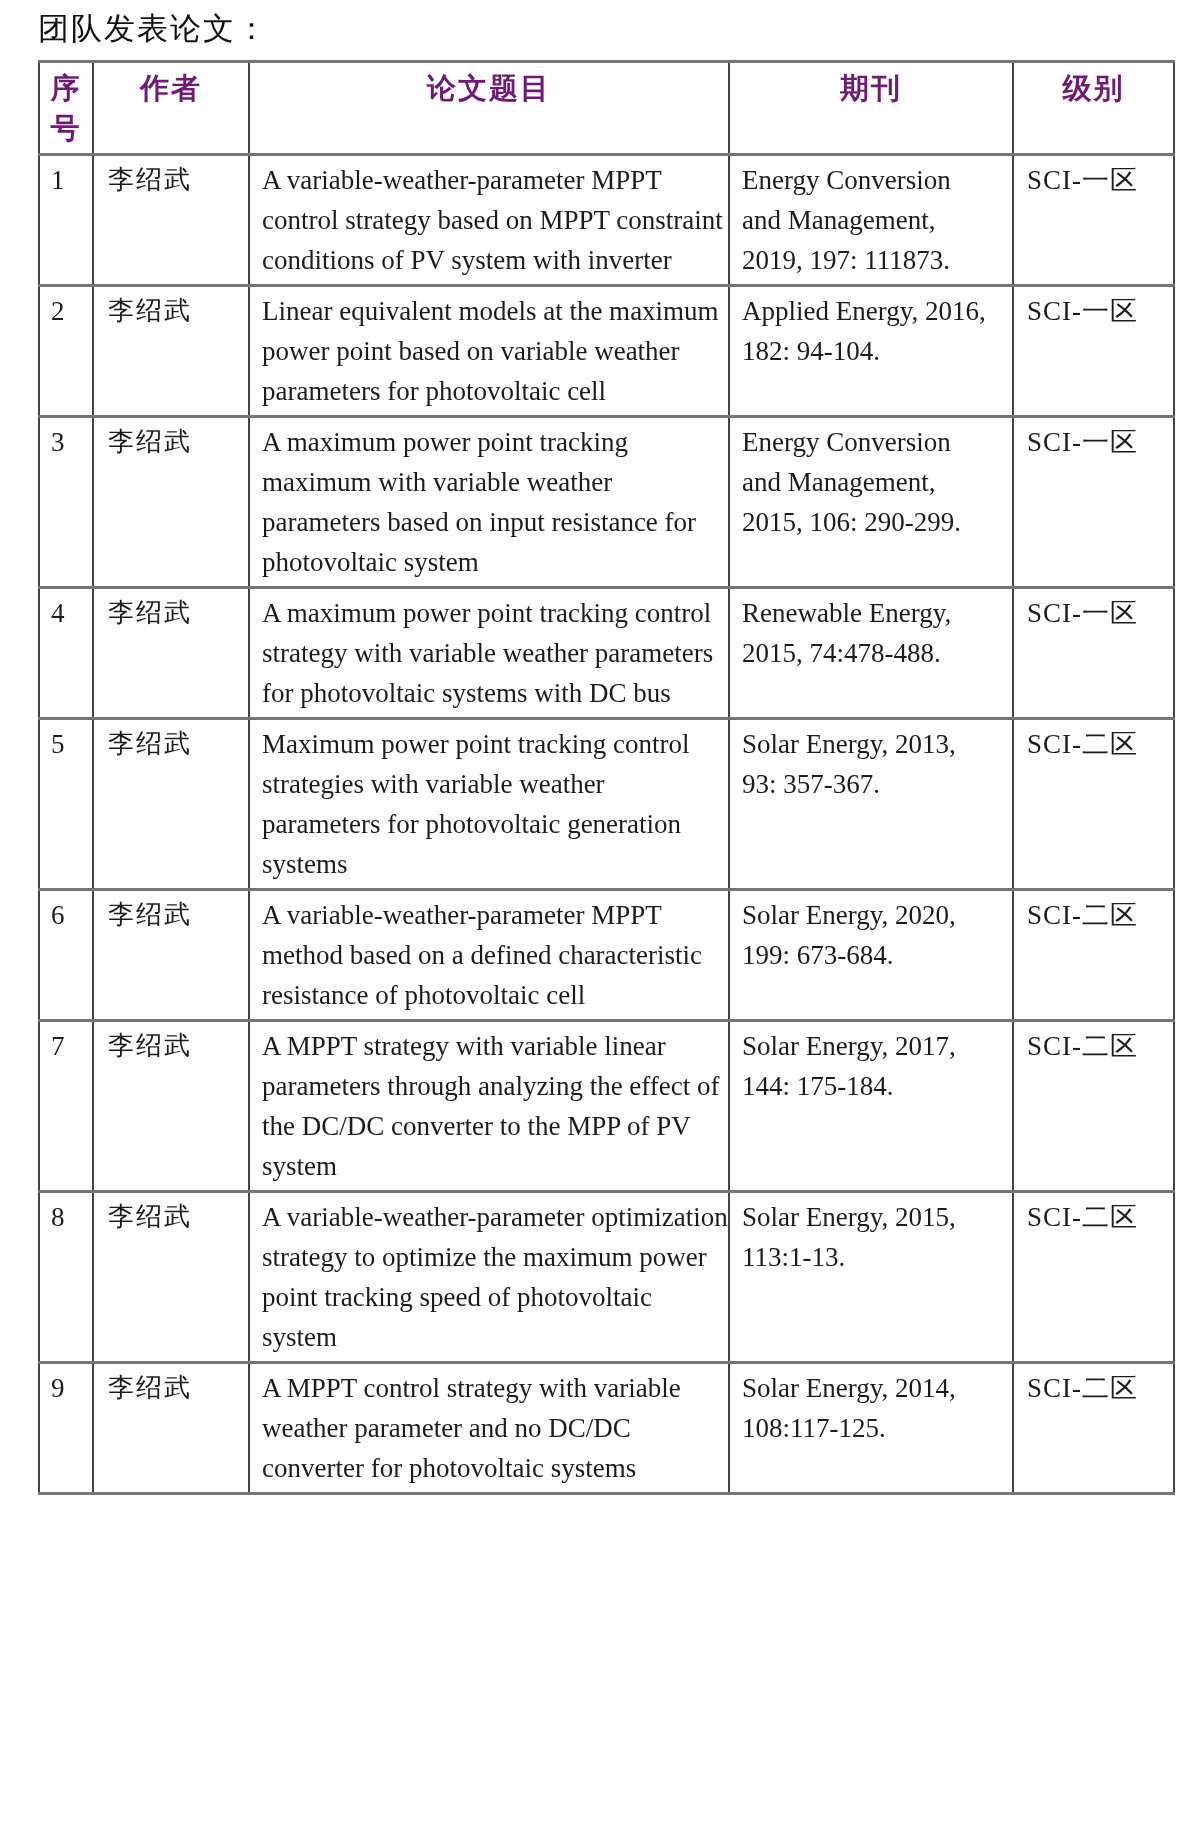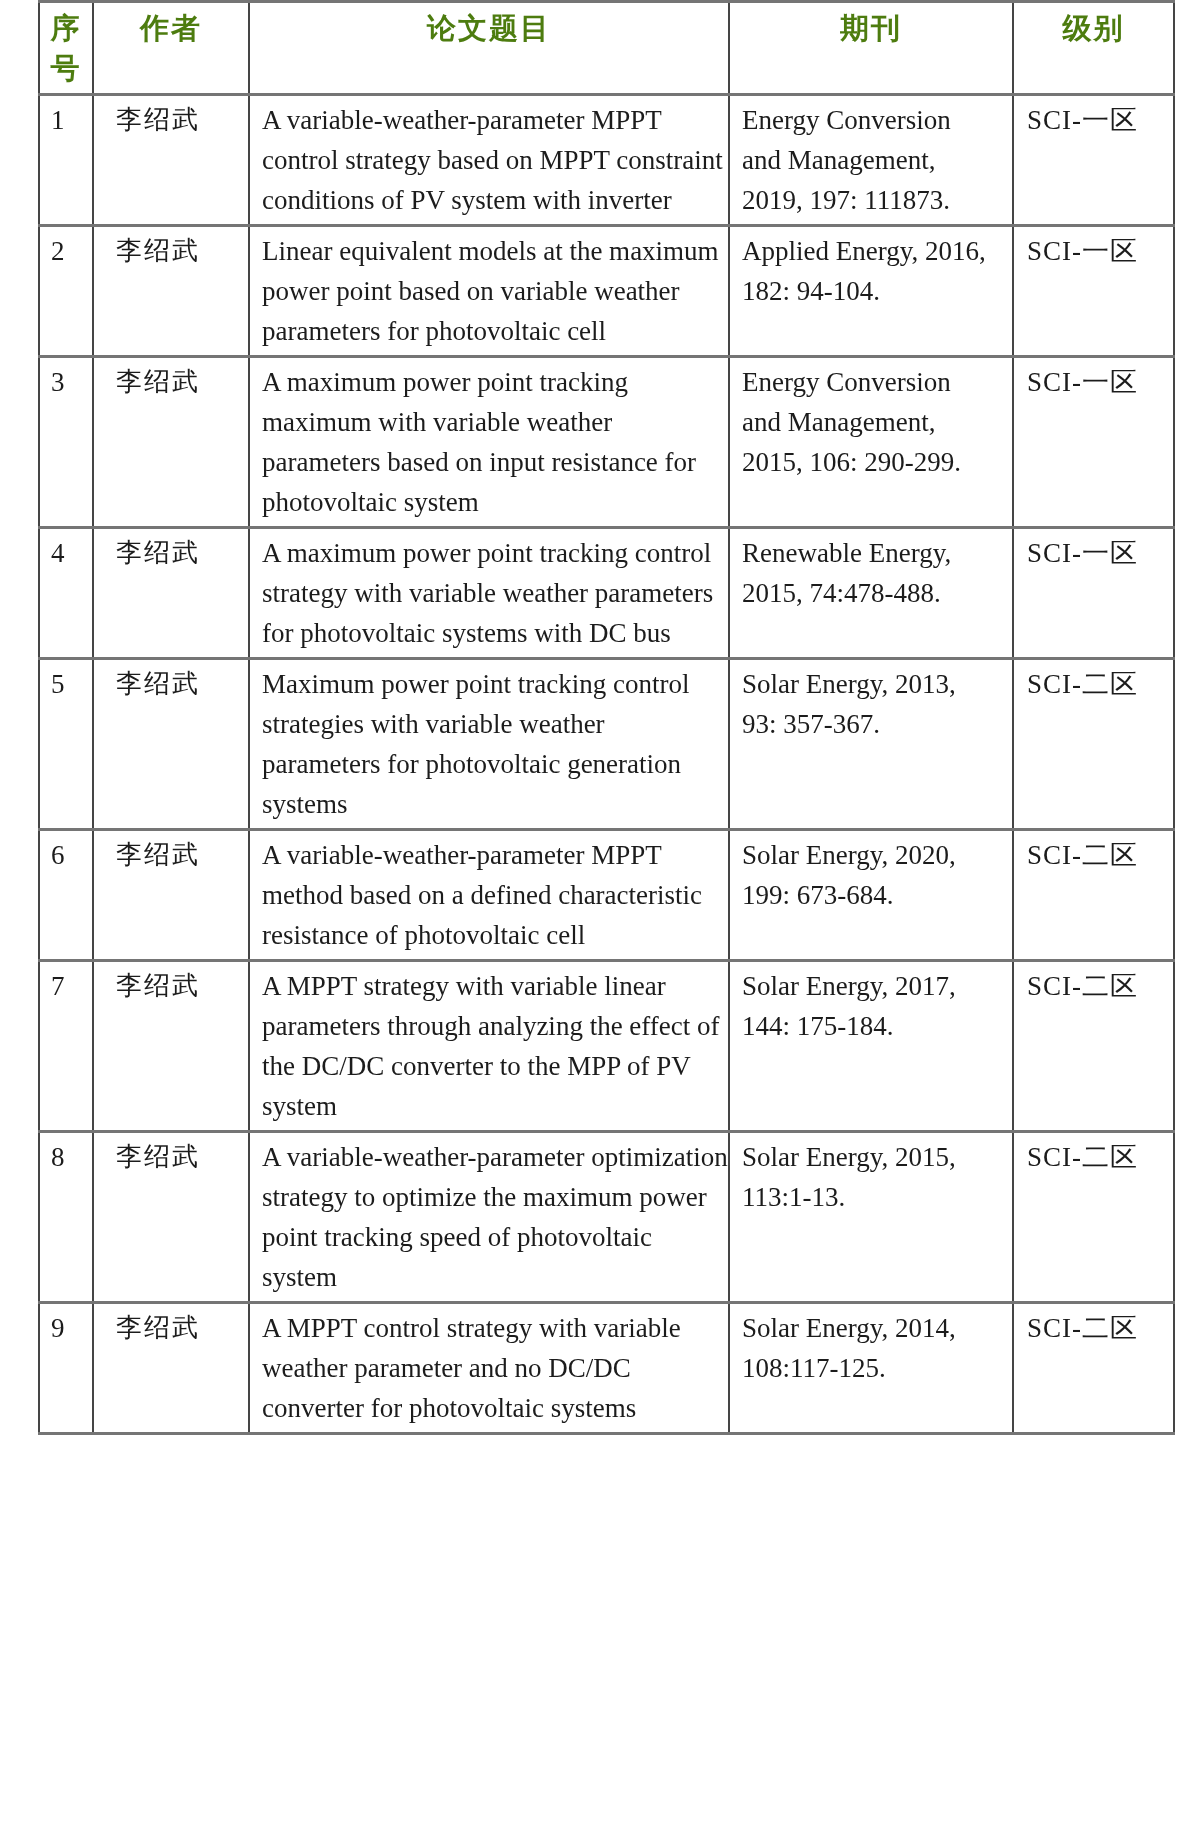--- a/index.html
+++ b/index.html
@@ -38,39 +38,40 @@
     word-wrap:break-word;
   }
   th{
     font-size:29px;
     font-weight:600;
     line-height:40px;
     padding:5px 2px 5px 2px;
     height:80px;
     text-align:center;
     letter-spacing:2px;
-    color:#4d7c0f;
+    color:#701a75;
   }
   td{
     font-size:27px;
     line-height:40px;
     padding:4px 6px 4px 12px;
     text-align:left;
   }
   td.cell-num{padding-left:11px;}
-  td.cell-author{font-size:26px;padding-left:22px;letter-spacing:2px;}
+  td.cell-author{font-size:26px;padding-left:14px;letter-spacing:2px;}
   td.cell-title{padding-right:0;}
   td.cell-journal{padding-right:20px;}
   td.cell-level{padding-left:13px;letter-spacing:1px;}
 </style>
 </head>
 <body>
 
 <div class="page">
 
+  <div class="doc-title">团队发表论文：</div>
 
   <table class="papers">
     <colgroup>
       <col class="c-num">
       <col class="c-author">
       <col class="c-title">
       <col class="c-journal">
       <col class="c-level">
     </colgroup>
     <thead>

